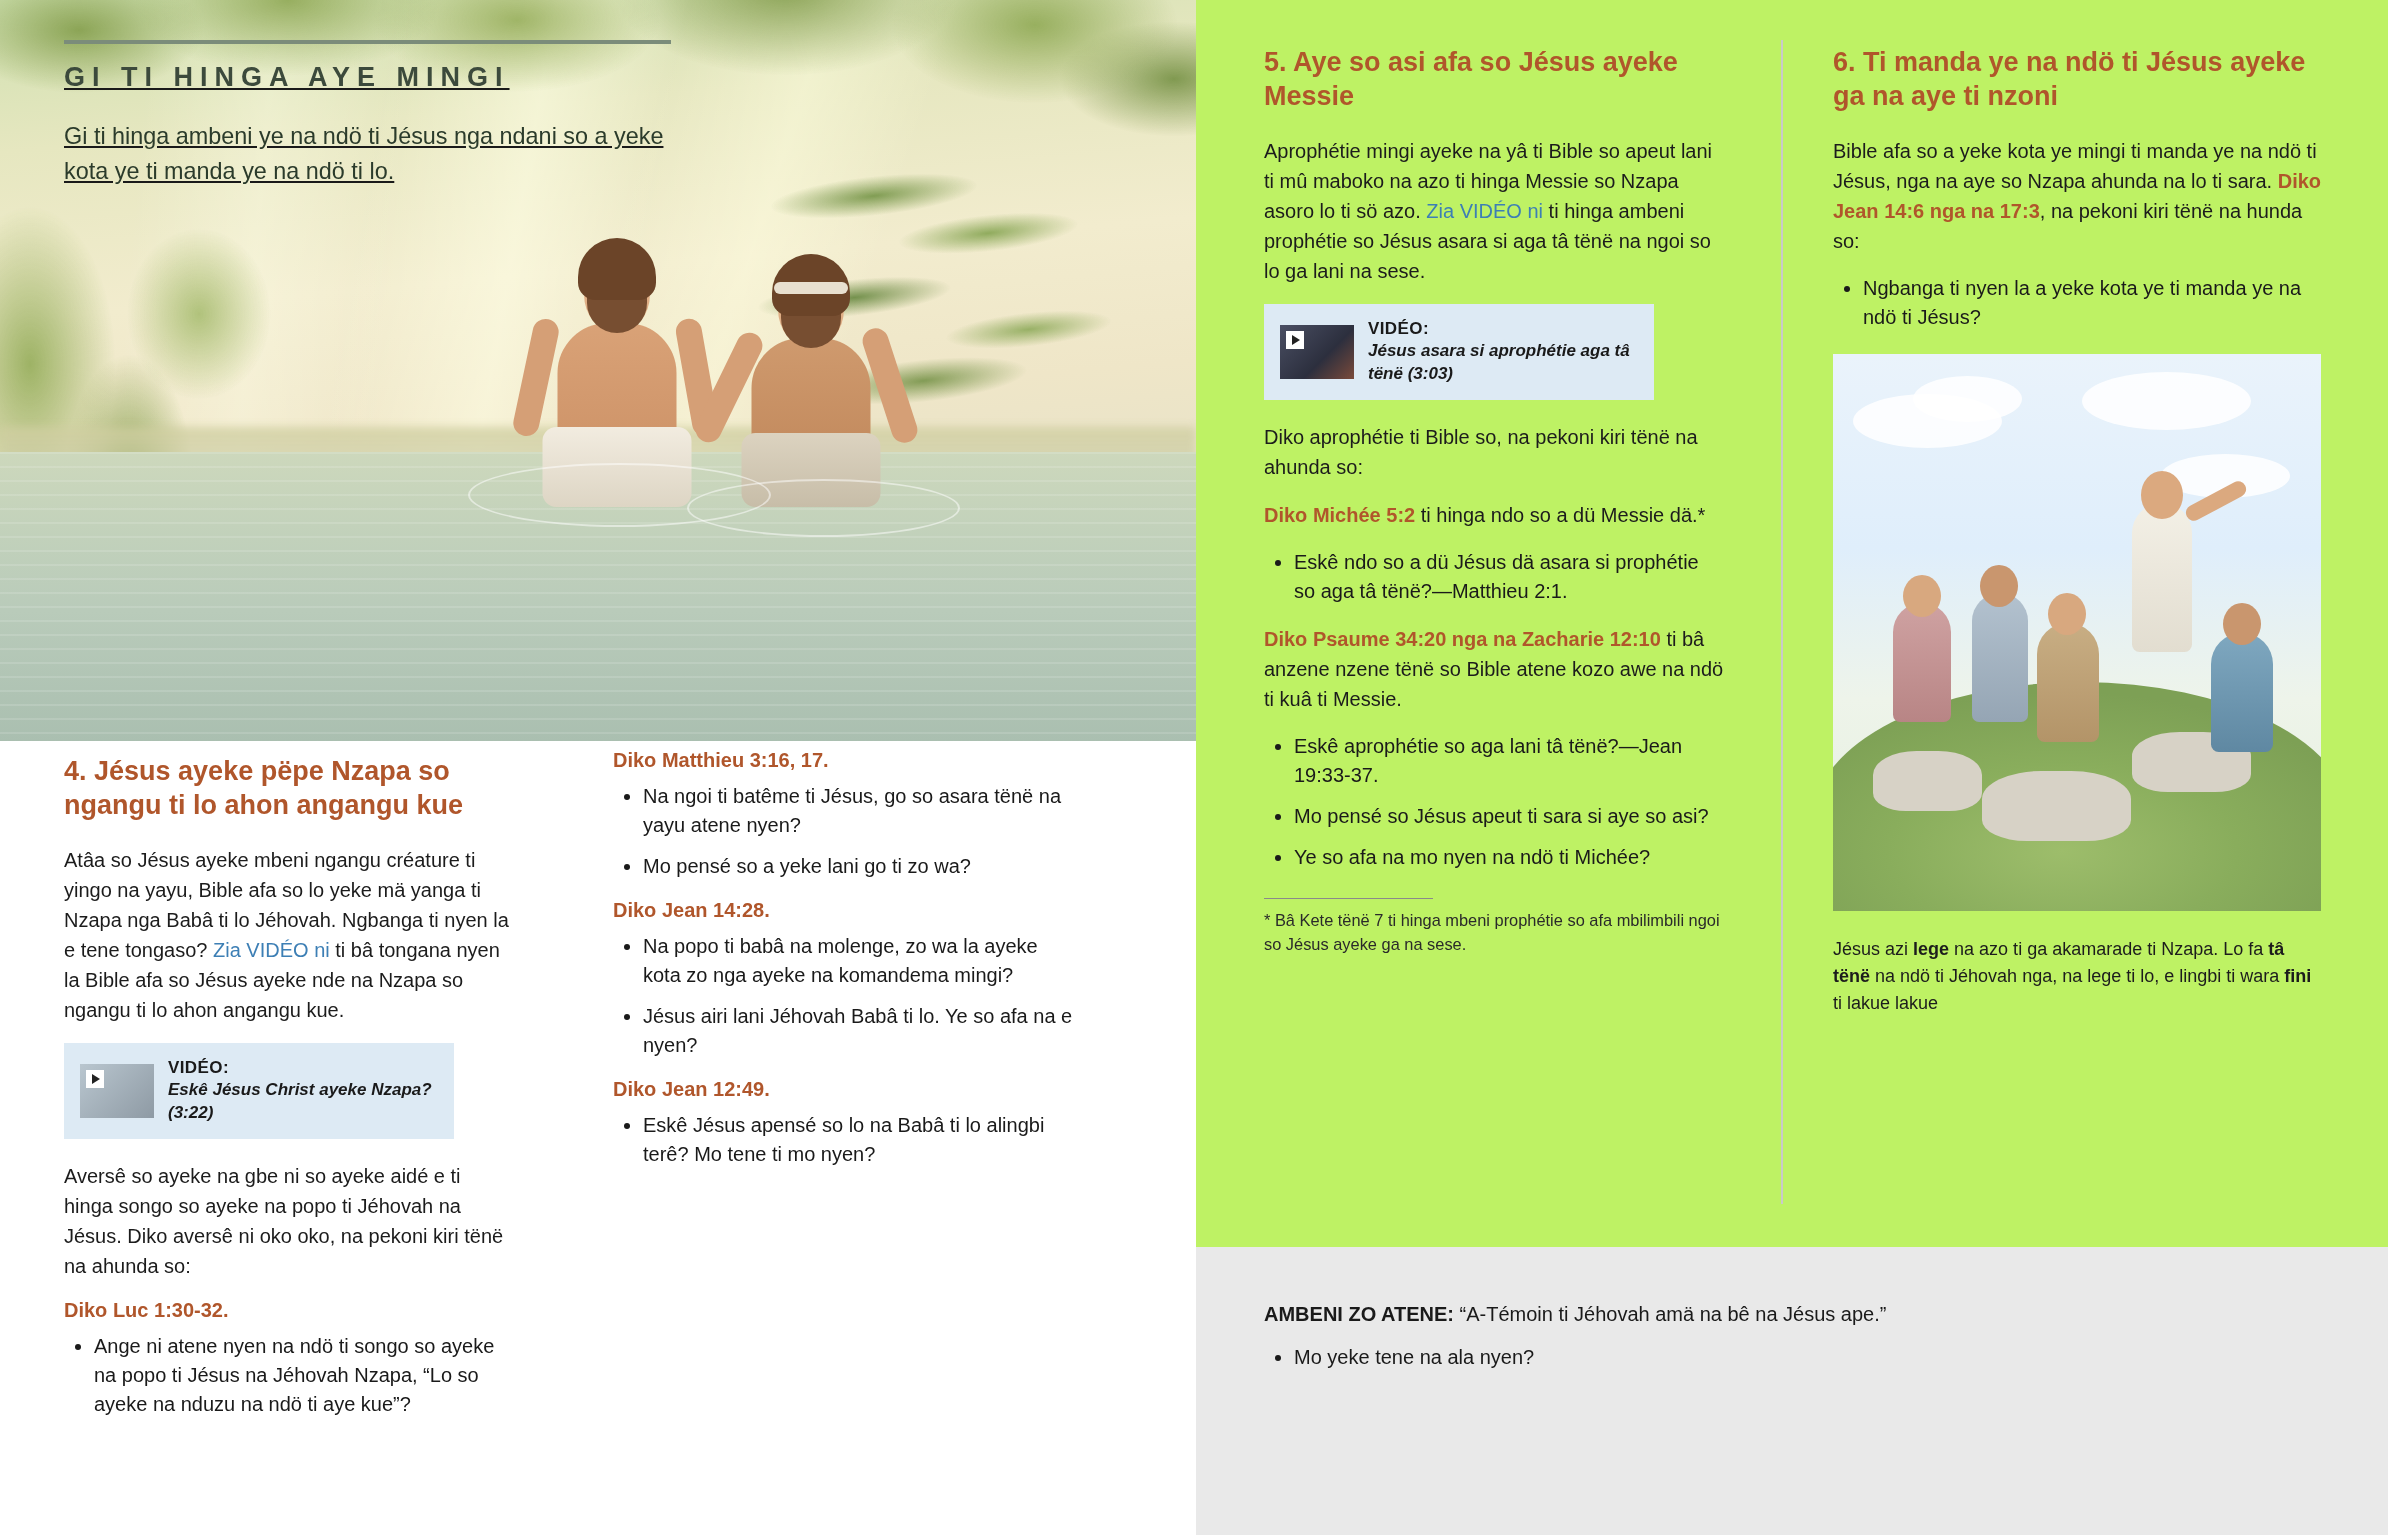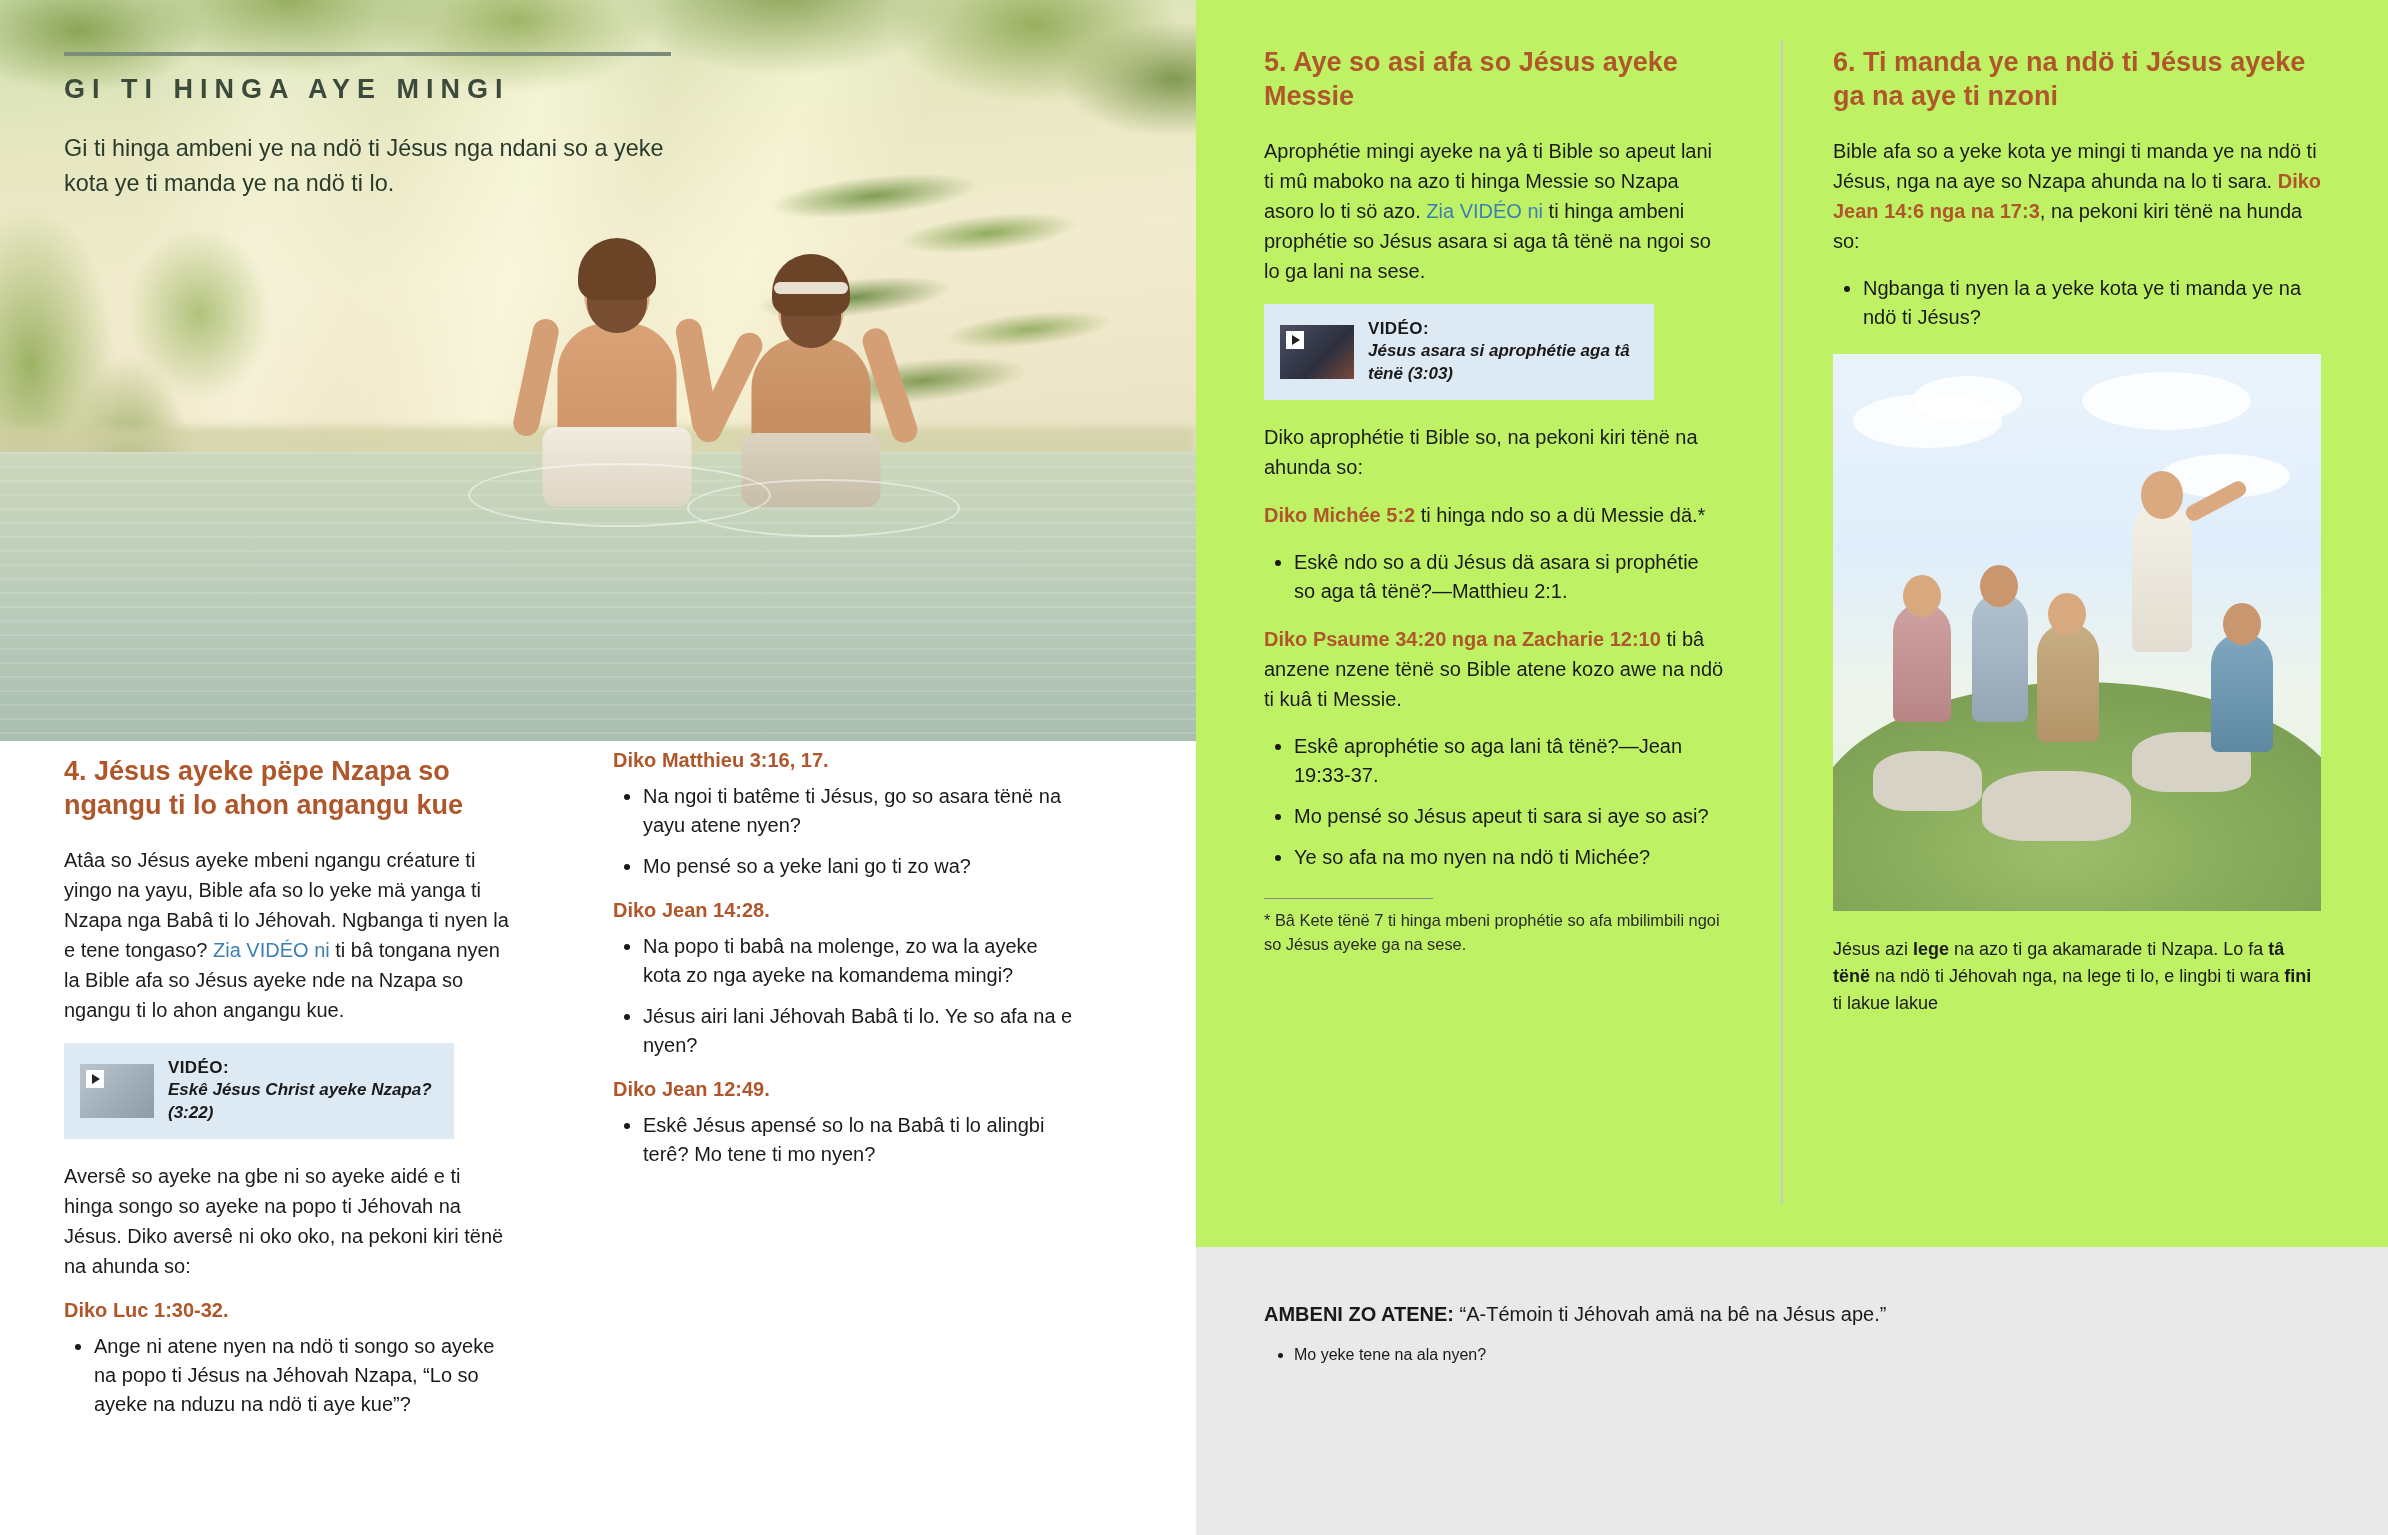--- a/index.html
+++ b/index.html
@@ -158,22 +158,23 @@
   }
   .hero .ripple {
     position: absolute;
     border: 2px solid rgba(255,255,255,0.5);
     border-radius: 50%;
   }
 
   
   .headline-band {
     position: absolute;
-    left: 64px; top: 52px;
+    left: 64px; top: 40px;
     width: 617px;
+    text-decoration: underline;
   }
   .rule-top {
     width: 607px; height: 4px;
     background: #7b8c7a;
     margin-bottom: 18px;
   }
   .kicker {
     font-size: 27px;
     letter-spacing: 7px;
     font-weight: bold;
@@ -358,21 +359,21 @@
   }
   .bottom-bar .lead {
     font-size: 20px;
     line-height: 1.5;
   }
   .bottom-bar .lead b { font-weight: bold; }
   .bottom-bar ul {
     margin: 14px 0 0 0;
     padding-left: 30px;
   }
-  .bottom-bar ul li { font-size: 16px; line-height: 1.45; }
+  .bottom-bar ul li { font-size: 20px; line-height: 1.45; }
 
   .bold { font-weight: bold; }
 </style>
 </head>
 <body>
 
 <div class="page">
 
   <div class="left-page">
 

